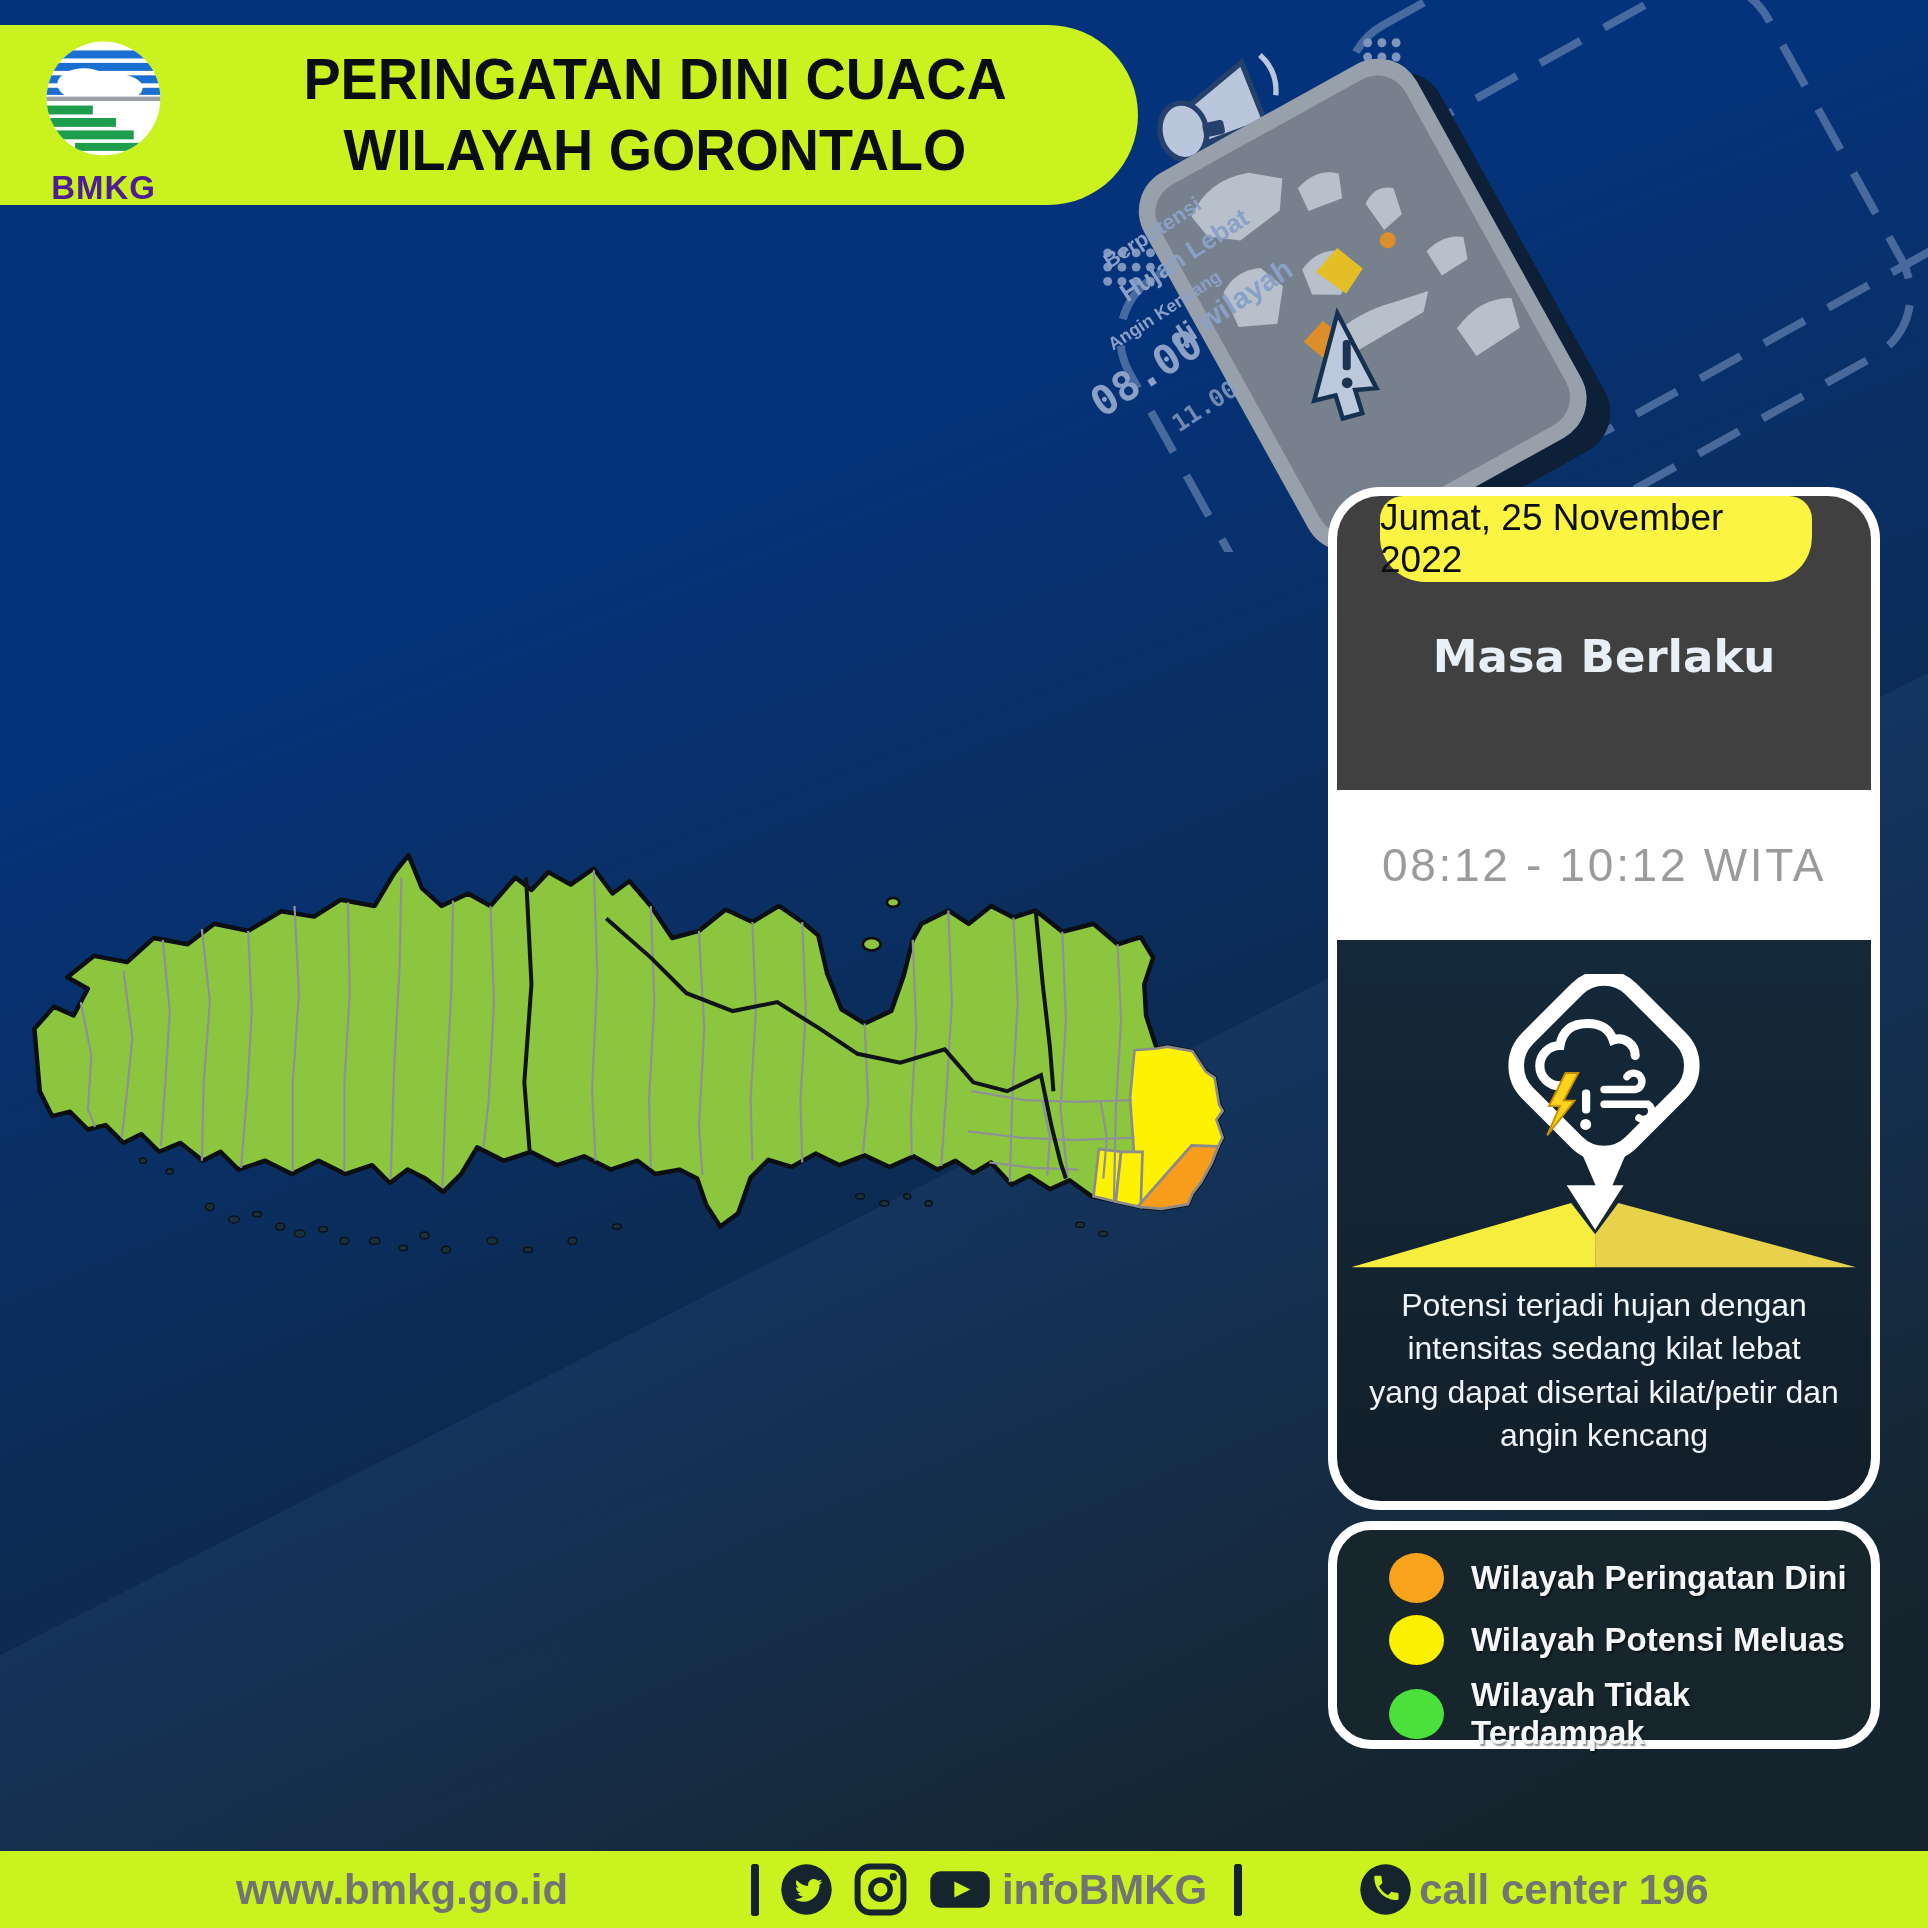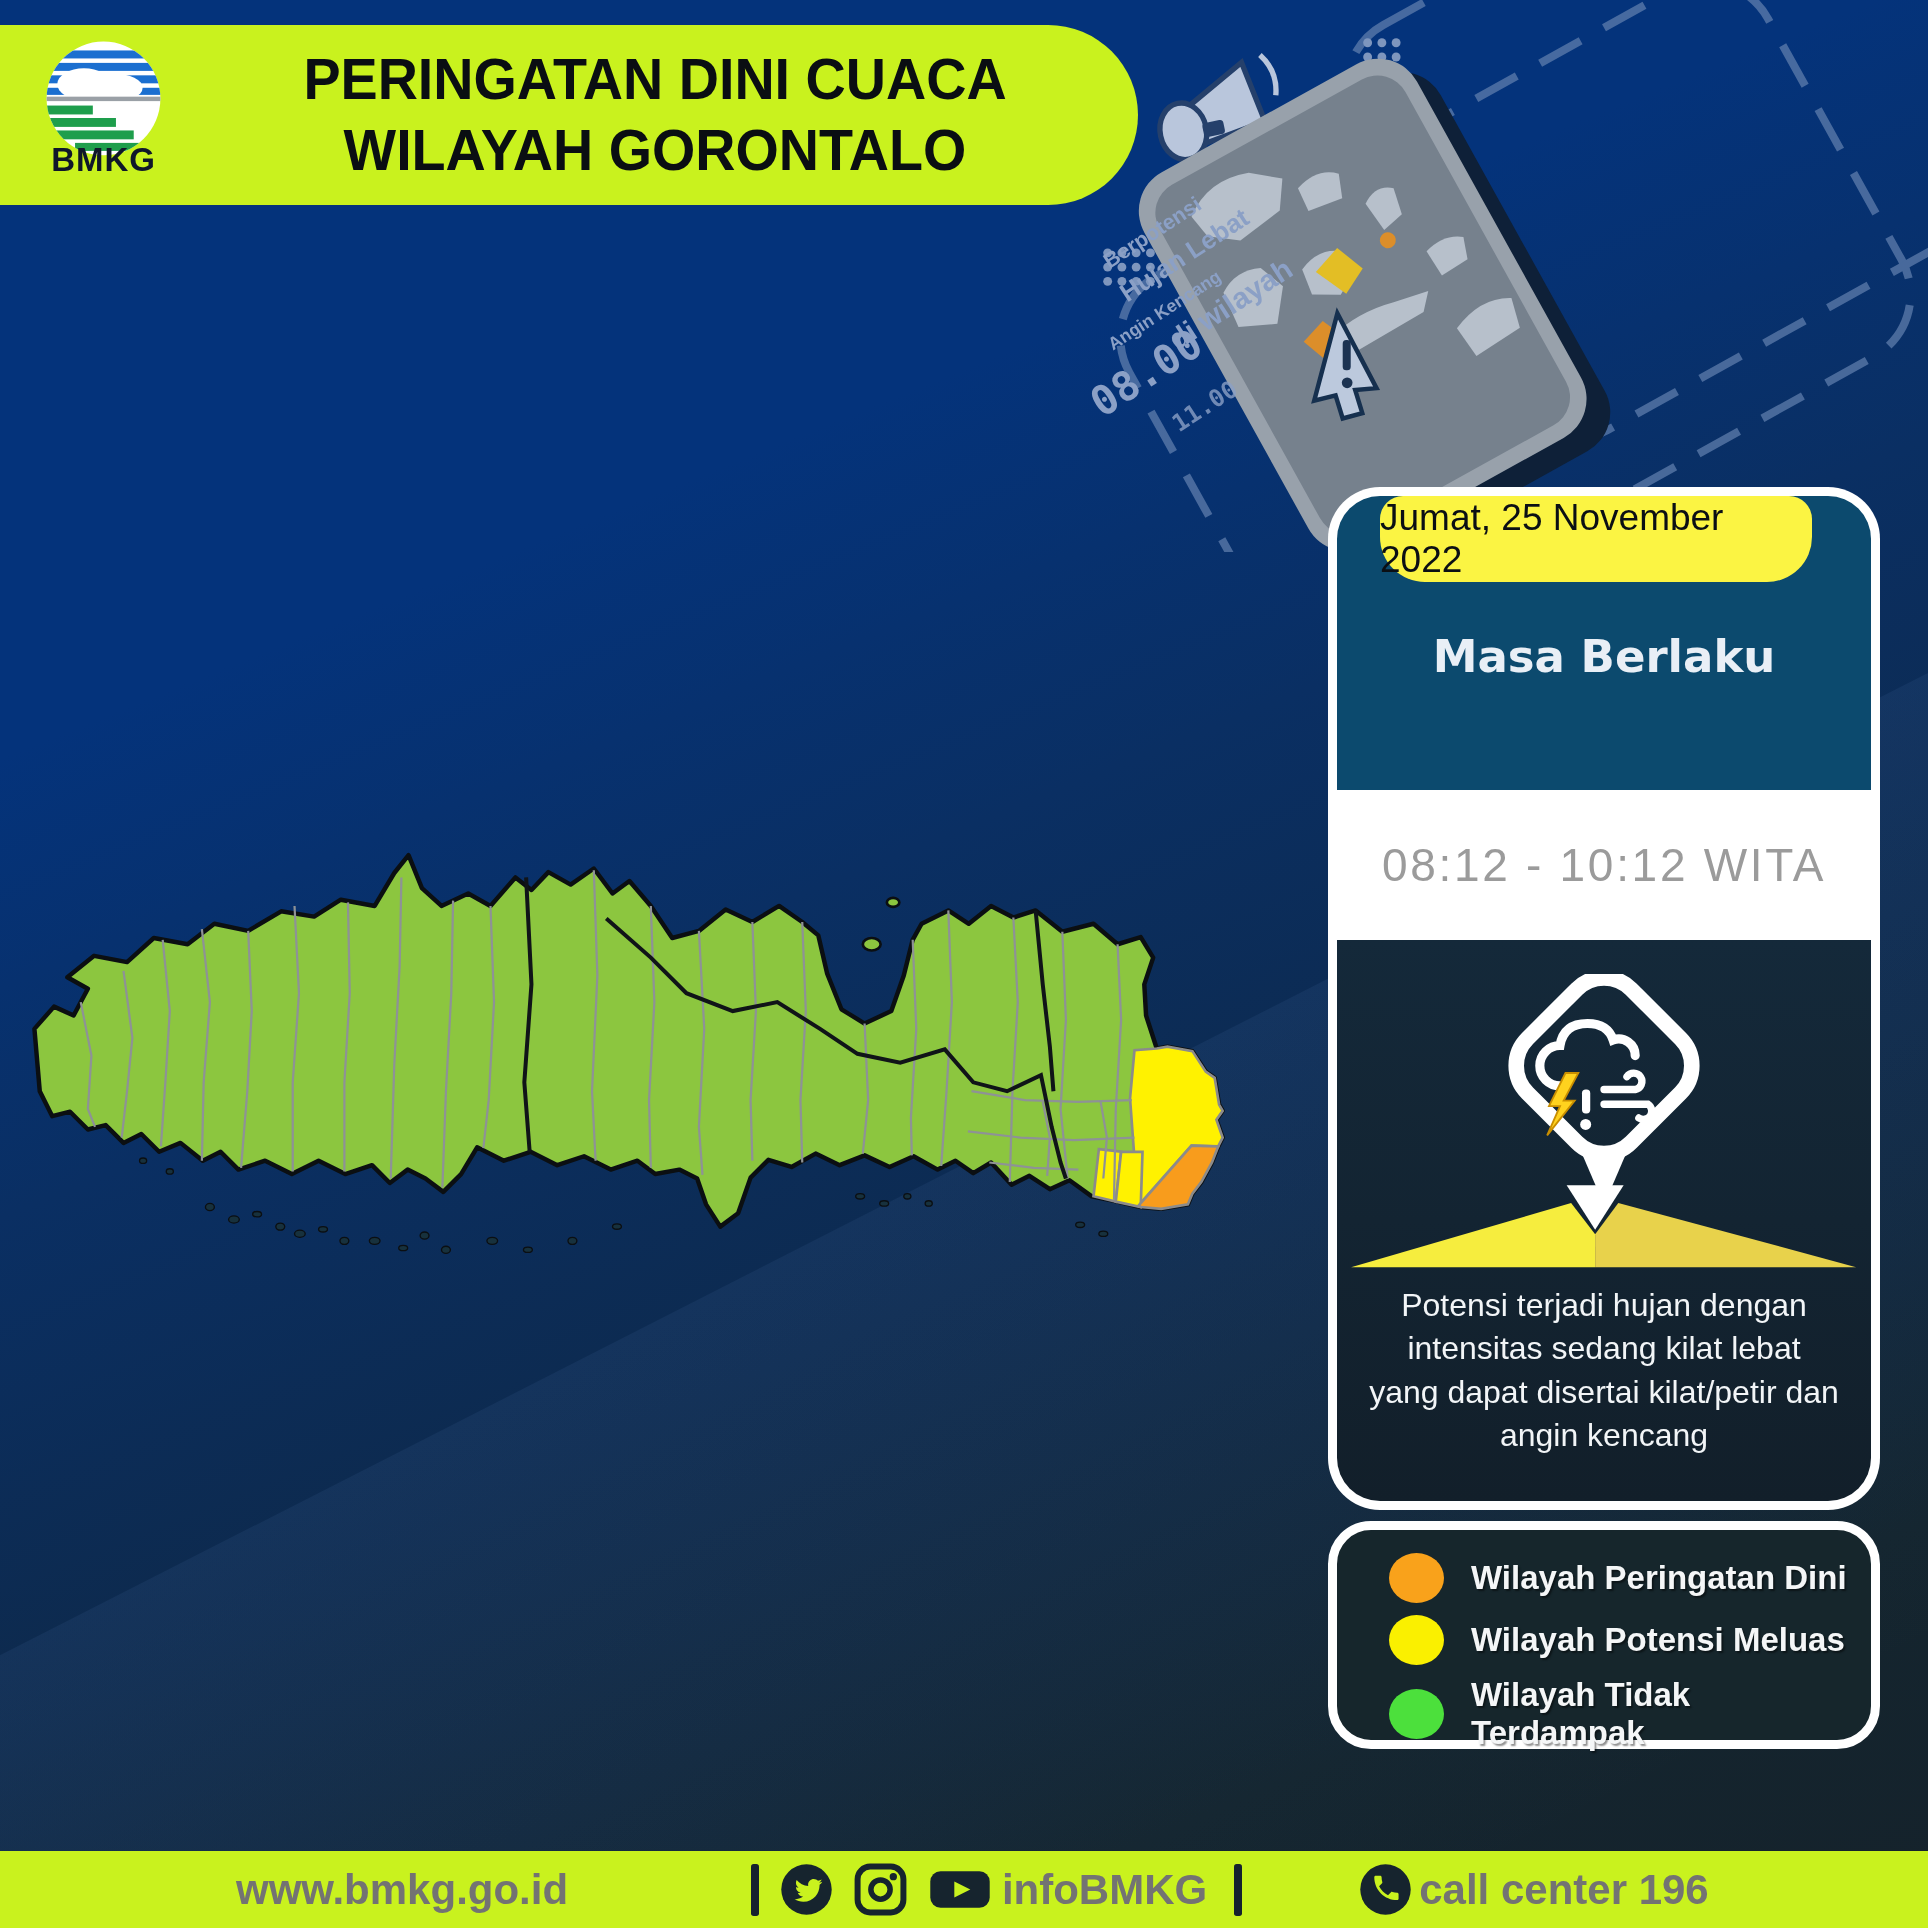--- a/index.html
+++ b/index.html
@@ -8,35 +8,35 @@
     font-family:"Liberation Sans",sans-serif;
     background:linear-gradient(158deg,#04337B 0%,#04337B 28%,#0A2F63 45%,#0D2A4E 62%,#14252F 85%,#15222B 100%);
   }
   .band{position:absolute;left:-374px;top:1150px;width:2941px;height:873px;
     transform:rotate(-27deg);
     background:linear-gradient(rgba(90,130,190,0.10),rgba(90,130,190,0));pointer-events:none;}
   
   .banner{position:absolute;left:0;top:25px;width:1138px;height:180px;
     background:#C9F21E;border-radius:0 90px 90px 0;}
   .logo{position:absolute;left:41px;top:12.5px;width:125px;height:160px;}
-  .logo-text{position:absolute;left:41px;top:116px;width:125px;text-align:center;
-    font-size:33px;font-weight:bold;color:#0f172a;letter-spacing:0.9px;}
+  .logo-text{position:absolute;left:41px;top:144px;width:125px;text-align:center;
+    font-size:33px;font-weight:bold;color:#4c1d95;letter-spacing:0.9px;}
   .titles{position:absolute;left:187px;top:0;width:936px;height:180px;
     display:flex;flex-direction:column;justify-content:center;align-items:center;
     color:#0A0E12;font-weight:bold;transform:scaleX(.96);}
   .titles .t1,.titles .t2{font-size:58px;line-height:1.22;white-space:nowrap;}
   
   .hero{position:absolute;left:1052px;top:0;width:877px;height:552px;}
   
   .map{position:absolute;left:27px;top:824px;width:1212px;height:481px;}
   
   .card{position:absolute;left:1328px;top:487px;width:552px;height:1023px;
     background:#ffffff;border-radius:52px;box-sizing:border-box;padding:9px;
     display:flex;flex-direction:column;}
-  .sec1{background:#0c4a6e;border-radius:43px 43px 0 0;height:294px;overflow:hidden;}
+  .sec1{background:#404040;border-radius:43px 43px 0 0;height:294px;overflow:hidden;}
   .pill{width:432px;height:86px;margin-left:43px;background:#FBF443;
     border-radius:23px 23px 45px 45px;display:flex;align-items:center;justify-content:center;}
   .pill span{font-size:37px;color:#0B0F14;}
   .masa{margin-top:46px;text-align:center;color:#E9EFF6;font-weight:bold;
     font-size:45px;line-height:1.3;font-family:"DejaVu Sans","Liberation Sans",sans-serif;}
   .gap{height:12.5px;background:#ffffff;flex:none;}
   .sec2{background:#ffffff;height:125px;display:flex;align-items:center;justify-content:center;}
   .sec2 span{font-size:46px;color:#9B9B9B;letter-spacing:2.7px;text-align:center;}
   .sec3{background:linear-gradient(180deg,#14293A 0%,#121F2A 100%);
     border-radius:0 0 43px 43px;flex:1;display:flex;flex-direction:column;align-items:center;}

